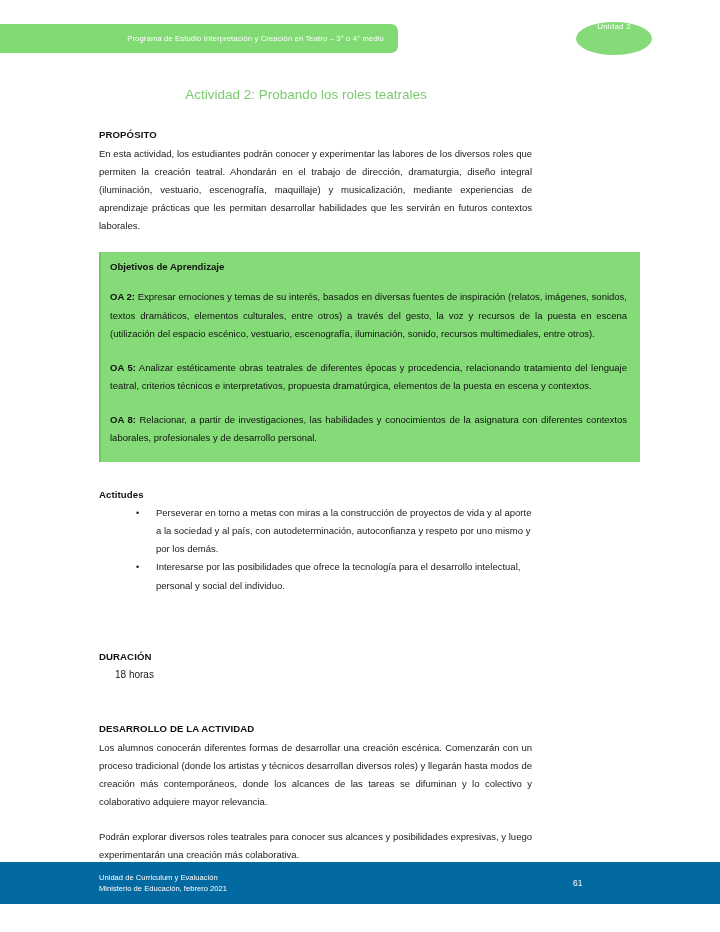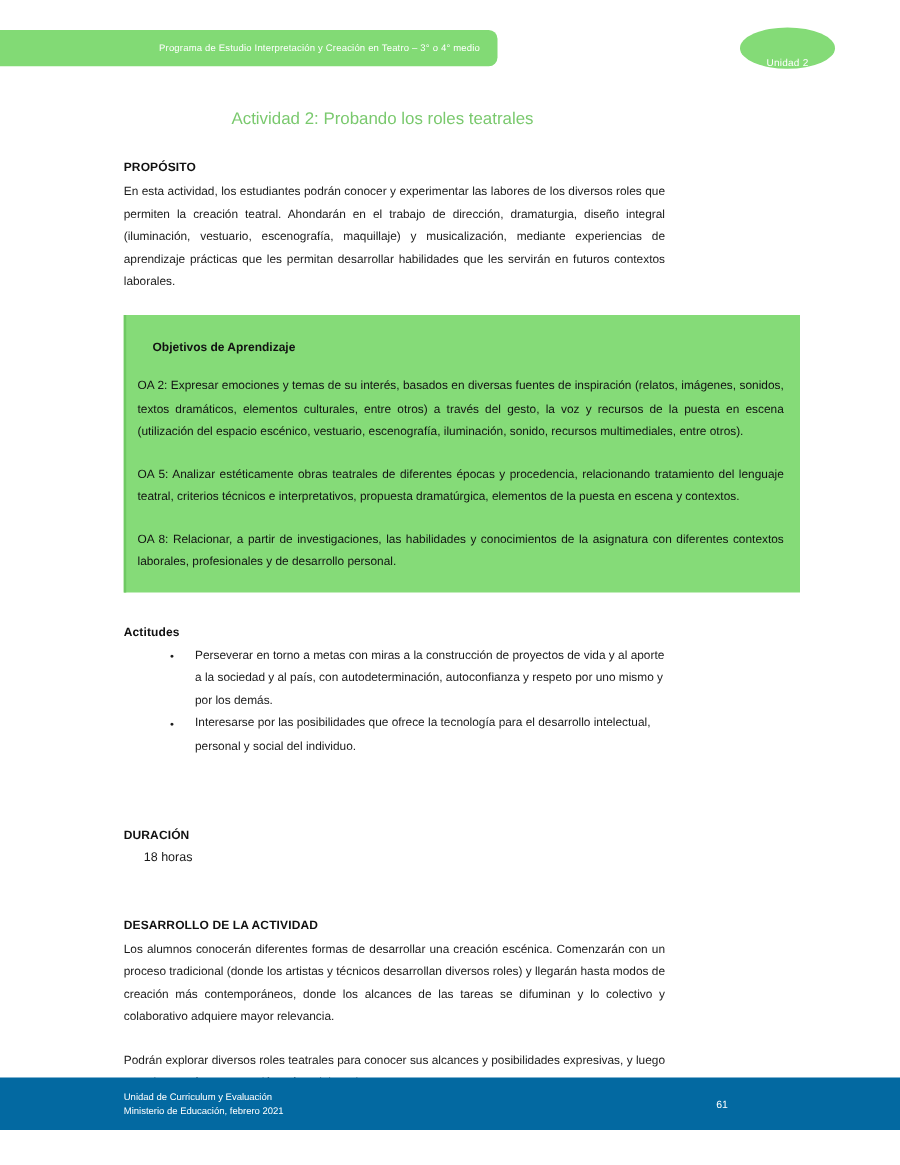--- a/index.html
+++ b/index.html
@@ -36,27 +36,27 @@
   }
   .header-bar-label {
     font-size: 7.6px;
     color: #ffffff;
     letter-spacing: 0.15px;
     white-space: nowrap;
   }
   .unit-badge {
     position: absolute;
     top: 22px;
-    left: 592px;
+    left: 576px;
     width: 76px;
     height: 33px;
     background: #84db77;
     border-radius: 50%;
     display: flex;
-    align-items: flex-end;
+    align-items: flex-start;
     justify-content: center;
   }
   .unit-badge-label {
     font-size: 8px;
     color: #ffffff;
     letter-spacing: 0.2px;
   }
 
   
   .page-body {
@@ -99,31 +99,31 @@
   .oa-box {
     margin: 17px 0 0 0;
     width: 541px;
     background: #85db78;
     border-left: 2.5px solid #6fc963;
     padding: 9px 13px 15px 9px;
   }
   .oa-box-title {
     font-size: 9.6px;
     font-weight: bold;
-    margin: 12px;
+    margin: 0;
     color: #111;
   }
   .oa-item {
     font-size: 9.5px;
     line-height: 18.1px;
     text-align: justify;
     margin: 16px 0 0 0;
     color: #111;
   }
-  .oa-item .oa-code { font-weight: normal; }
+  .oa-item .oa-code { font-weight: bold; }
 
   
   .attitudes-list {
     margin: 4px 0 0 0;
     padding-left: 37px;
     list-style: none;
   }
   .attitudes-list li {
     font-size: 9.5px;
     line-height: 18.1px;

